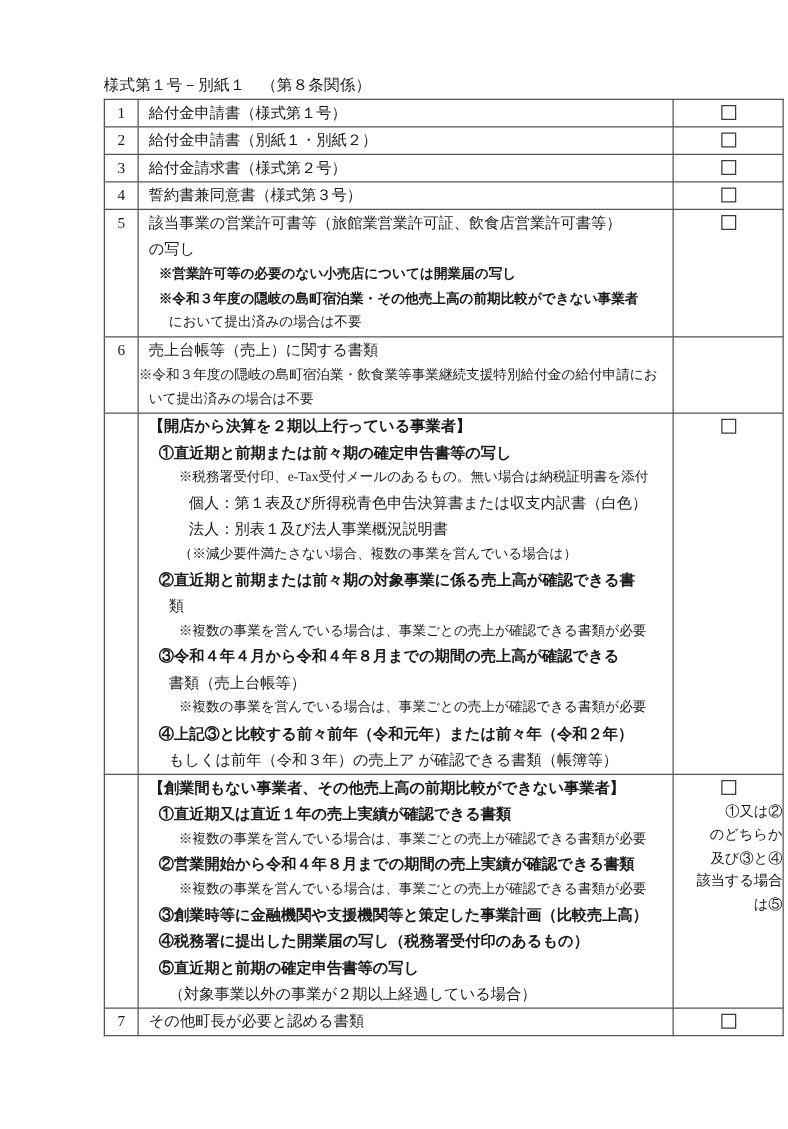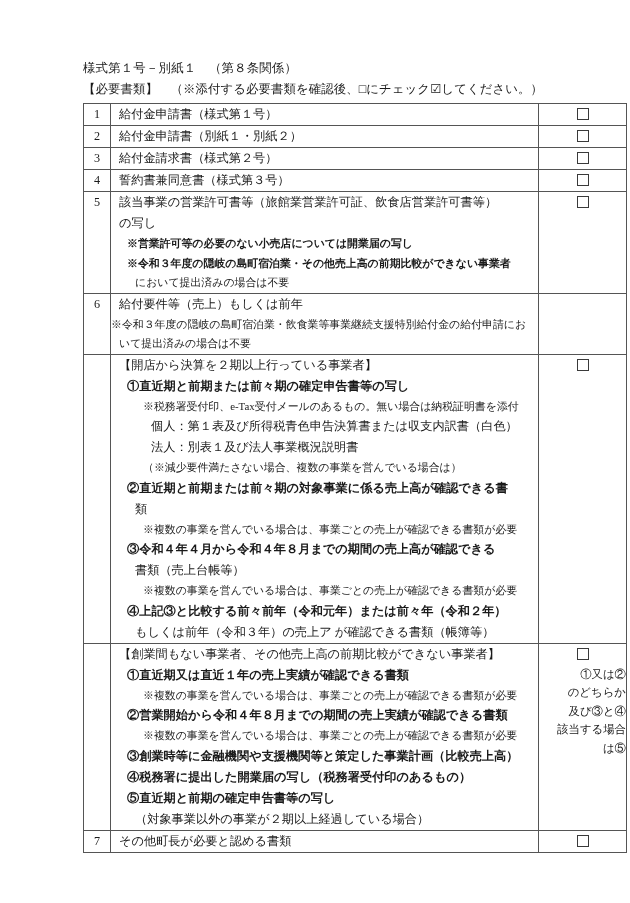--- a/index.html
+++ b/index.html
@@ -81,37 +81,36 @@
   .ln {
     font-size: 12.2px;
     line-height: 21px;
     white-space: nowrap;
   }
   .ln.sm {
     font-size: 10.9px;
     line-height: 19.5px;
   }
   .ln.bold {
-    font-weight: normal;
+    font-weight: bold;
   }
   .i0  { padding-left: 0px; }
   .i1  { padding-left: 8px; }
   .i2  { padding-left: 16px; font-weight: bold; }
   .i3  { padding-left: 24px; }
   .i4  { padding-left: 32px; }
   .i5  { padding-left: 40px; }
 </style>
 </head>
 <body>
 
 <div class="page">
 
   <div class="doc-title">様式第１号－別紙１　（第８条関係）</div>
 
-  <div class="doc-subtitle">【必要書類】　（※添付する必要書類を確認後、□にチェック☑してください。）</div>
 
   <table class="form">
     <tbody>
 
       <tr>
         <td class="num">1</td>
         <td class="body">
           <div class="ln i1">給付金申請書（様式第１号）</div>
         </td>
         <td class="chk">
@@ -159,21 +158,21 @@
           <div class="ln sm i3">において提出済みの場合は不要</div>
         </td>
         <td class="chk">
           <span class="cb"></span>
         </td>
       </tr>
 
       <tr>
         <td class="num">6</td>
         <td class="body">
-          <div class="ln i1">給付要件等（売上）もしくは前年</div>
+          <div class="ln i1">売上台帳等（売上）に関する書類</div>
           <div class="ln sm i0">※令和３年度の隠岐の島町宿泊業・飲食業等事業継続支援特別給付金の給付申請にお</div>
           <div class="ln sm i1">いて提出済みの場合は不要</div>
         </td>
         <td class="chk"></td>
       </tr>
 
       <tr>
         <td class="num"></td>
         <td class="body">
           <div class="ln bold i1">【開店から決算を２期以上行っている事業者】</div>

